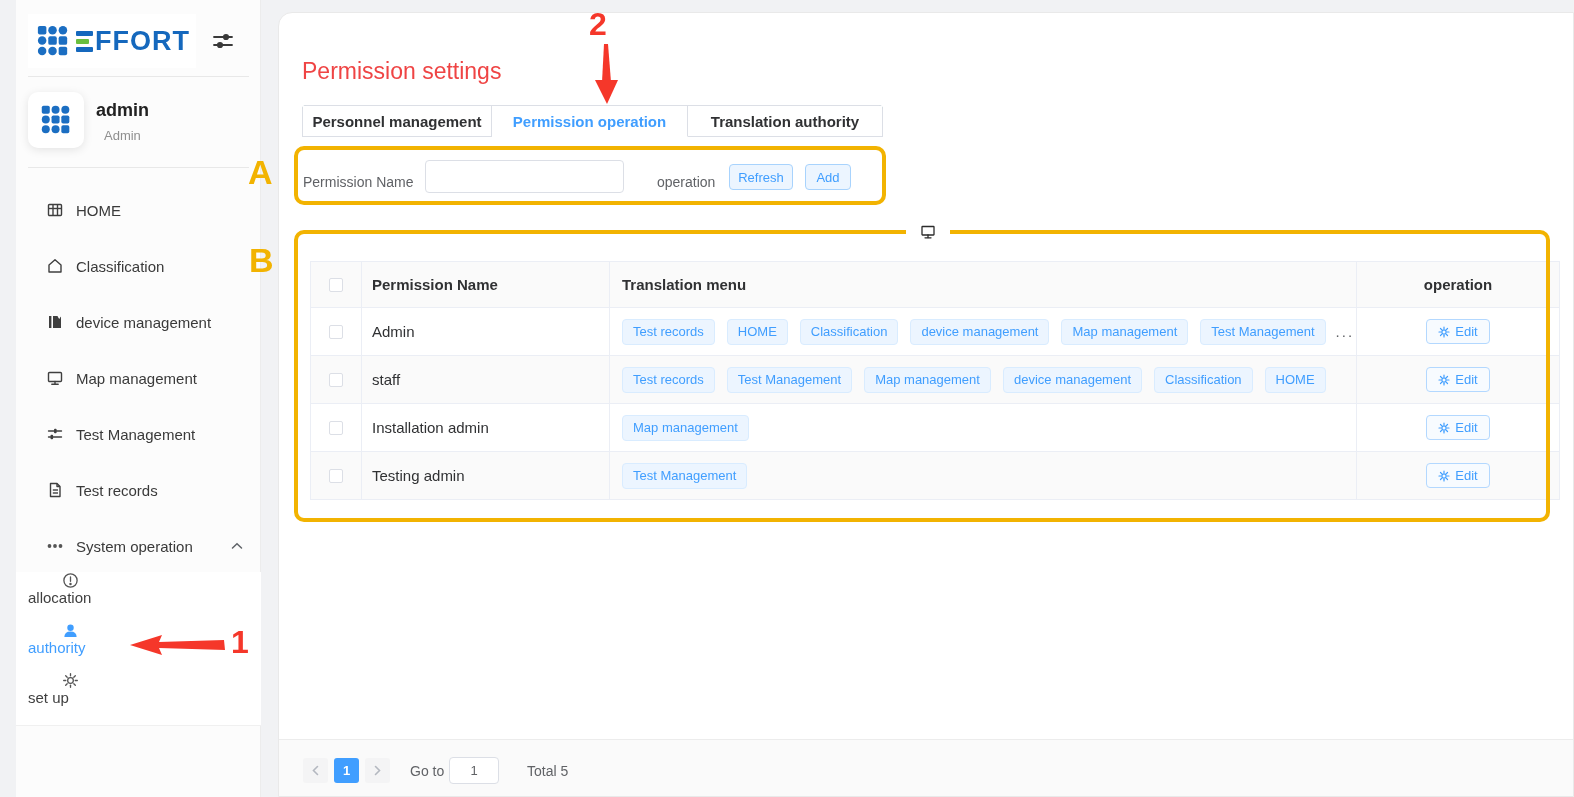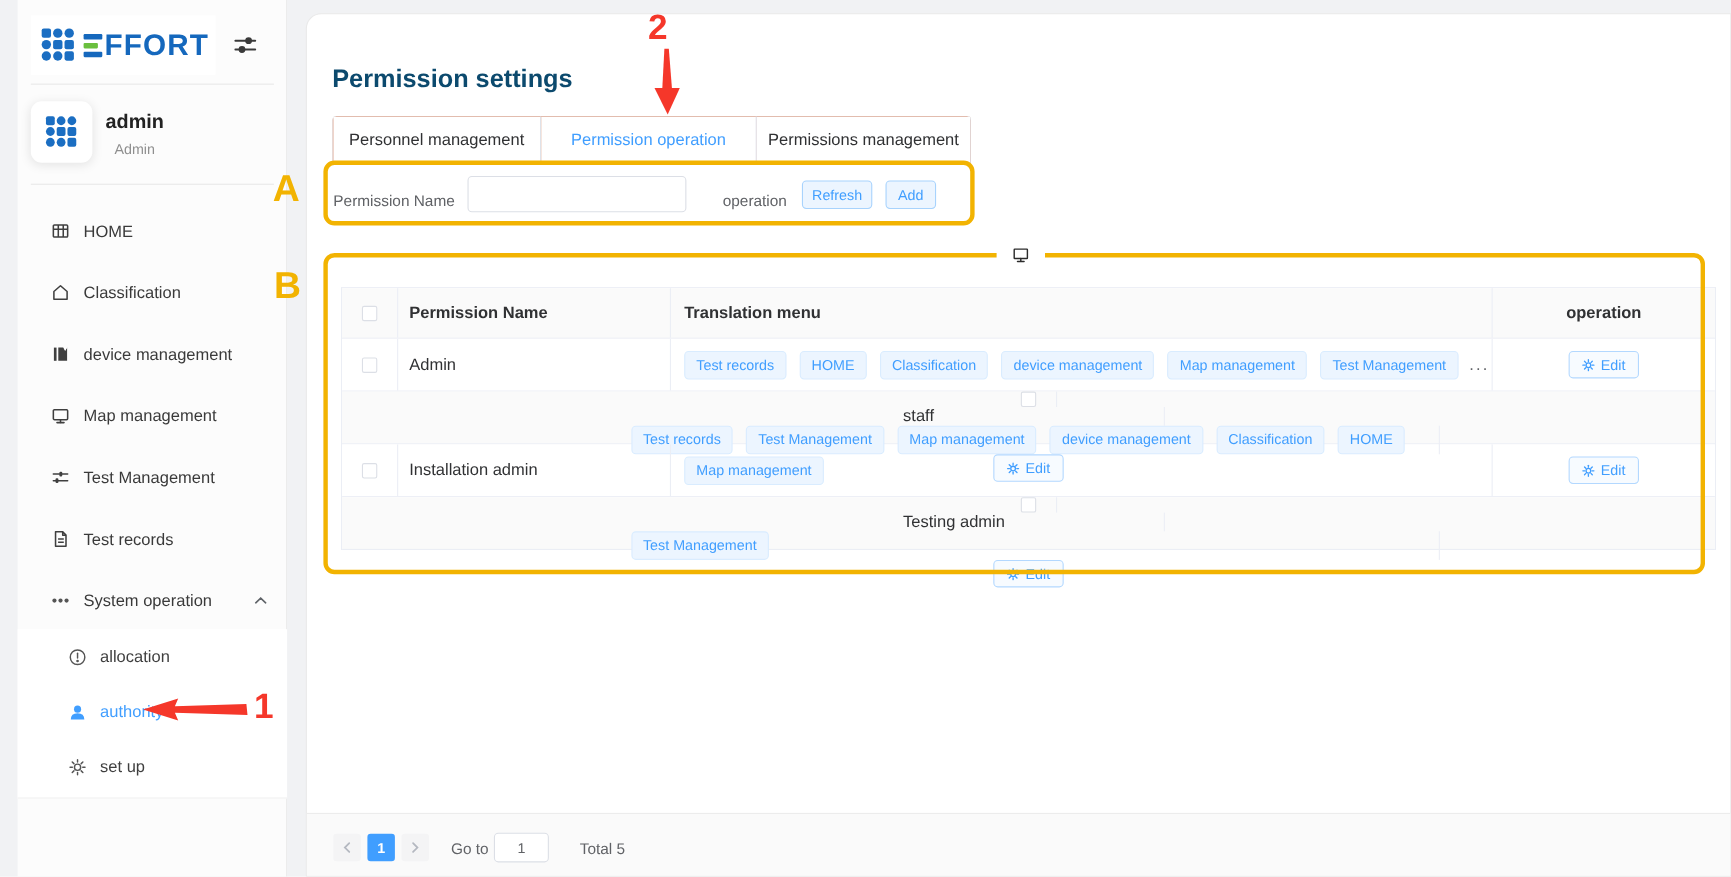--- a/index.html
+++ b/index.html
@@ -21,48 +21,48 @@
   .avatar { position:absolute; left:12px; top:92px; width:56px; height:56px; background:#fff; border-radius:10px; box-shadow:0 2px 10px rgba(0,0,0,.10); display:flex; align-items:center; justify-content:center; }
   .user-name { position:absolute; left:80px; top:100px; font-size:18px; font-weight:bold; color:#222; }
   .user-role { position:absolute; left:88px; top:128px; font-size:13px; color:#8f8f8f; }
 
   .nav-item { position:absolute; left:0; width:245px; height:56px; display:flex; align-items:center; cursor:pointer; }
   .nav-item .nicon { width:18px; height:18px; margin-left:30px; flex:0 0 auto; }
   .nav-item .nlabel { margin-left:12px; font-size:15px; color:#3a3a3a; }
   .nav-chevron { position:absolute; right:18px; width:12px; height:8px; }
 
   .submenu { position:absolute; left:0; top:572px; width:245px; height:154px; background:#ffffff; border-bottom:1px solid #f0f0f0; }
-  .sub-item { position:absolute; left:0; width:245px; height:50px; display:flex; align-items:center; cursor:pointer; }
+  .sub-item { position:absolute; left:0; width:245px; height:50px; display:flex; align-items:flex-start; cursor:pointer;flex-direction:column; }
   .sub-item .nicon { width:17px; height:17px; margin-left:46px; flex:0 0 auto; }
   .sub-item .nlabel { margin-left:12px; font-size:15px; color:#3f3f3f; }
   .sub-item.active .nlabel { color:#409eff; }
 
   
   .main-card { position:absolute; left:278px; top:12px; width:1296px; height:785px; background:#fff; border:1px solid #e9e9e9; border-radius:14px 0 0 0; }
-  .page-title { position:absolute; left:23px; top:45px; font-size:23px; font-weight:bold; color:#0c4a6e; }
-
-  .tabs { position:absolute; left:23px; top:92px; height:45px; display:flex; background:#c2410c; border:1px solid #dcdfe6; border-bottom:none; border-radius:4px 4px 0 0; }
+  .page-title { position:absolute; left:23px; top:45px; font-size:23px; font-weight:normal; color:#ef4444; }
+
+  .tabs { position:absolute; left:23px; top:92px; height:32px; display:flex; background:#0f766e; border:1px solid #dcdfe6; border-bottom:none; border-radius:4px 4px 0 0;font-weight:bold; }
   .tab { display:flex; align-items:center; justify-content:center; font-size:15px; color:#303133; border-right:1px solid #dcdfe6; border-bottom:1px solid #dcdfe6; cursor:pointer; background:#fff; }
   .tab:last-child { border-right:none; }
   .tab.active { color:#409eff; border-bottom:1px solid #fff; }
   .tab.w1 { width:189px; } .tab.w2 { width:196px; } .tab.w3 { width:194px; }
 
   .filter-label { position:absolute; font-size:14px; color:#606266; }
   .f-name { left:24px; top:161px; }
   .f-op { left:378px; top:161px; }
   .filter-input { position:absolute; left:146px; top:147px; width:199px; height:33px; border:1px solid #dcdfe6; border-radius:4px; background:#fff; font-size:14px; padding:0 10px; color:#303133; outline:none; }
   .btn-plain { position:absolute; top:151px; height:26px; background:#ecf5ff; border:1px solid #a8d3fd; border-radius:4px; color:#409eff; font-size:13px; cursor:pointer; font-family:inherit; }
   .btn-refresh { left:450px; width:64px; }
   .btn-add { left:526px; width:46px; }
 
   
   .ptable { position:absolute; left:31px; top:248px; width:1250px; border:1px solid #ebeef5; border-bottom:none; font-size:15px; }
   .trow { display:flex; height:48px; border-bottom:1px solid #ebeef5; background:#fff; align-items:center; }
   .trow.head { height:46px; background:#fafafa; font-weight:bold; color:#303133; }
-  .trow.alt { background:#fafafa;flex-direction:column; }
+  .trow.alt { background:#fafafa; }
   .cell { height:100%; display:flex; align-items:center; border-right:1px solid #ebeef5; }
   .cell:last-child { border-right:none; }
   .c-check { width:51px; justify-content:center; }
   .c-name { width:248px; padding-left:10px; color:#303133; }
   .c-menu { width:747px; padding-left:12px; }
   .c-op { width:202px; justify-content:center; }
   .checkbox { width:14px; height:14px; border:1px solid #dcdfe6; border-radius:2px; background:#fff; cursor:pointer; }
   .tags { display:flex; gap:12px; align-items:center; }
   .tag { height:26px; line-height:24px; padding:0 10px; background:#ecf5ff; border:1px solid #d9ecff; border-radius:4px; color:#409eff; font-size:13px; white-space:nowrap; }
   .overflow-dots { margin-left:10px; color:#606266; font-size:15px; letter-spacing:2px; }
@@ -246,21 +246,21 @@
   </div>
 </div>
 
 <div class="main-card">
 
   <div class="page-title">Permission settings</div>
 
   <div class="tabs">
     <div class="tab w1">Personnel management</div>
     <div class="tab w2 active">Permission operation</div>
-    <div class="tab w3">Permissions management</div>
+    <div class="tab w3">Translation authority</div>
   </div>
 
   <div class="filter-label f-name">Permission Name</div>
   <input class="filter-input" type="text" value="" style="">
   <div class="filter-label f-op">operation</div>
   <button class="btn-plain btn-refresh">Refresh</button>
   <button class="btn-plain btn-add">Add</button>
 
   <div class="ptable">
     <div class="trow head">

